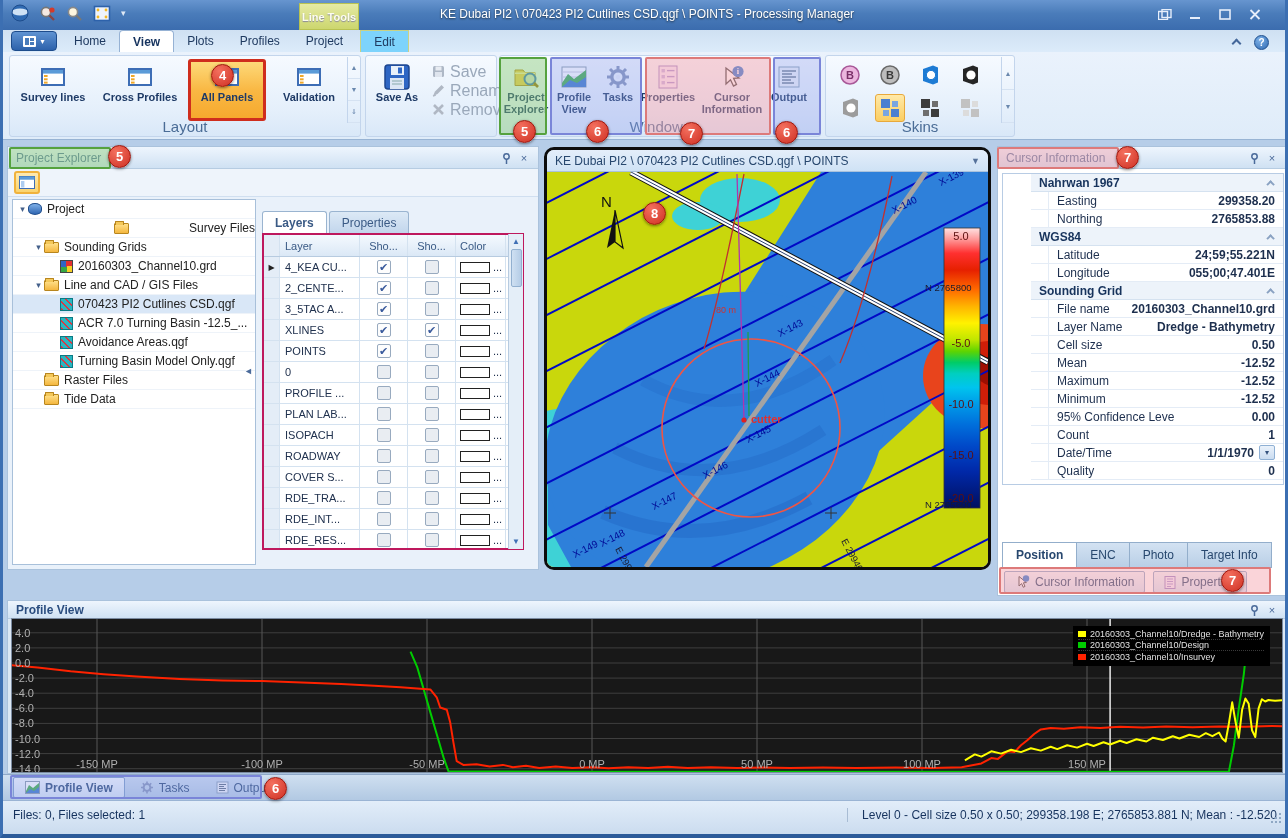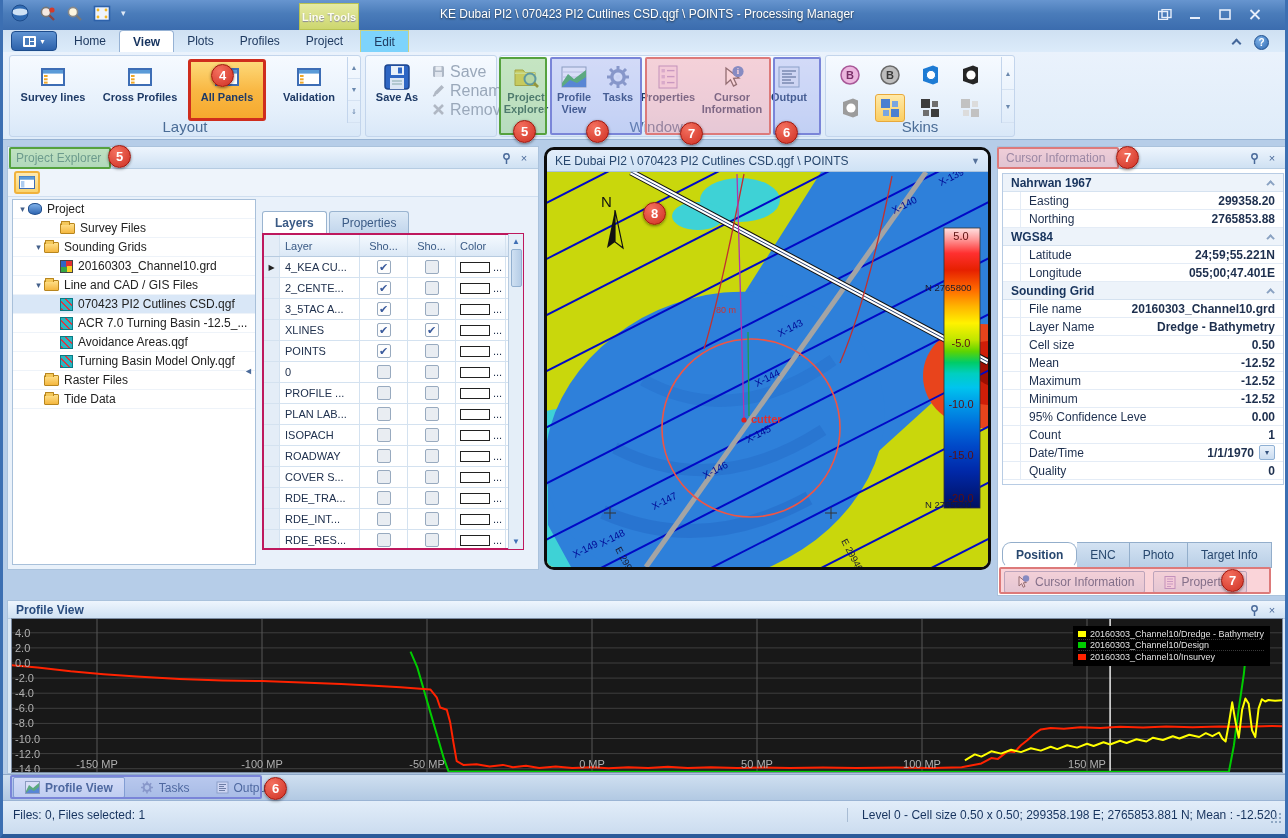--- a/index.html
+++ b/index.html
@@ -110,21 +110,21 @@
   .cirow:before{content:"";position:absolute;left:17px;top:0;bottom:0;width:1px;background:#e4ecf6;}
   .cirow .lab{flex:1;}
   .cirow .val{text-align:right;font-weight:bold;}
   .cihdr{display:flex;align-items:center;height:18px;background:#edf3fa;border-bottom:1px solid #d5e2f0;padding:0 8px;font-weight:bold;color:#17335c;}
   .cihdr:first-child{border-top:none;}
   .cihdr .chv{margin-left:auto;width:6px;height:6px;border-left:2px solid #8aa2c2;border-top:2px solid #8aa2c2;transform:rotate(45deg) translateY(2px);}
   .ddbtn{margin-left:5px;width:16px;height:15px;background:linear-gradient(#eaf2fb,#cadcf0);border:1px solid #8fb0d4;border-radius:2px;font-size:8px;color:#33527e;display:flex;align-items:center;justify-content:center;}
   .postabs{position:absolute;display:flex;}
   .ptab{height:26px;padding:0 13px;display:flex;align-items:center;font-size:12px;color:#27476e;background:linear-gradient(#d3e2f2,#b9cfe6);border:1px solid #93aecb;border-left:none;}
   .ptab:first-child{border-left:1px solid #93aecb;}
-  .ptab.active{background:#fff;border-bottom-color:#fff;font-weight:bold;border-radius:9px;}
+  .ptab.active{background:#fff;border-bottom-color:#fff;font-weight:bold;}
   .docktabs{position:absolute;display:flex;gap:8px;align-items:center;}
   .dtab{height:22px;display:flex;align-items:center;gap:5px;padding:0 10px;font-size:12px;color:#27476e;
         background:linear-gradient(#f2f7fc,#d8e6f4);border:1px solid #8fa8c8;border-radius:2px;}
 
   
   .chartbox{position:absolute;left:8px;top:618px;width:1272px;height:155px;background:#181818;border:1px solid #7a8aa0;}
   .legend{position:absolute;right:12px;top:7px;background:#000;padding:3px 6px 4px 5px;}
   .lgrow{display:flex;align-items:center;gap:4px;height:11px;font-size:9px;color:#e0e0e0;white-space:nowrap;border-bottom:1px dotted #3a3a3a;}
   .lgrow:last-child{border-bottom:none;}
   .lgsq{width:8px;height:6px;flex:none;}
@@ -511,21 +511,21 @@
       </span>
     </div>
     <div class="treebox" style="left:4px;top:52px;width:244px;height:366px;" id="tree">
         <div class="trow" style="padding-left: 4px;">
           <span class="texp">▾</span>
           <span class="tico">
             <span class="project-icon"></span>
           </span>
           <span>Project</span>
         </div>
-        <div class="trow" style="padding-left: 36px;">
+        <div class="trow" style="padding-left: 36px; justify-content: space-between;">
           <span class="texp"></span>
           <span class="tico">
             <span class="folder-icon"></span>
           </span>
           <span>Survey Files</span>
         </div>
         <div class="trow" style="padding-left: 20px;">
           <span class="texp">▾</span>
           <span class="tico">
             <span class="folder-icon"></span>
@@ -918,21 +918,21 @@
     <div class="panelhdr">
       <span>Cursor Information</span>
       <span class="hdr-ico" style="right:24px;">
           <svg width="9" height="11">
             <circle cx="4.5" cy="3.5" r="2.7" fill="none" stroke="#4a6a9a" stroke-width="1.5"></circle>
             <line x1="4.5" y1="6.2" x2="4.5" y2="11" stroke="#4a6a9a" stroke-width="1.5"></line>
           </svg>
         </span>
       <span class="hdr-ico" style="right:6px;">×</span>
     </div>
-    <div class="cigrid" style="left:4px;top:26px;width:282px;height:312px;" id="ci-grid">
+    <div class="cigrid" style="left:4px;top:26px;width:282px;height:312px;padding-left:28px;" id="ci-grid">
         <div class="cihdr">
           <span>Nahrwan 1967</span>
           <span class="chv"></span>
         </div>
         <div class="cirow">
           <span class="lab">Easting</span>
           <span class="val">299358.20</span>
         </div>
         <div class="cirow">
           <span class="lab">Northing</span>

